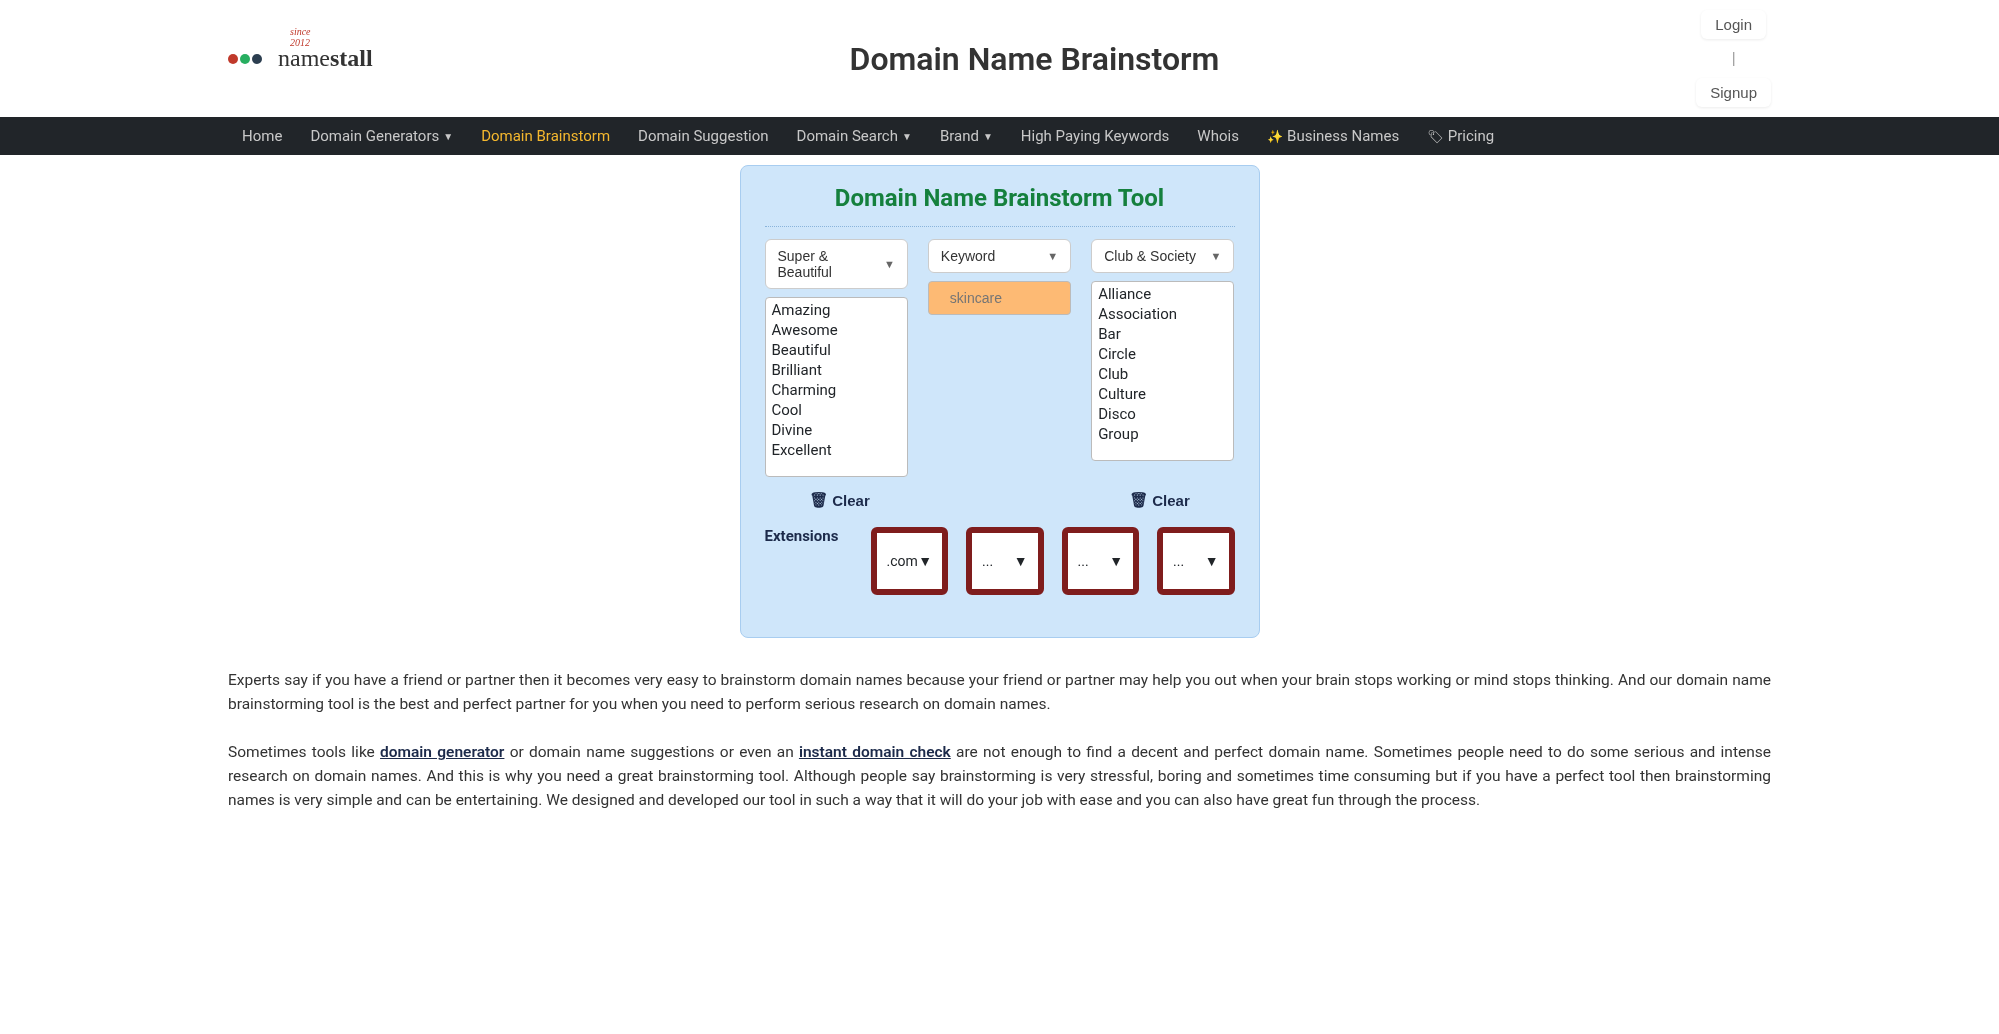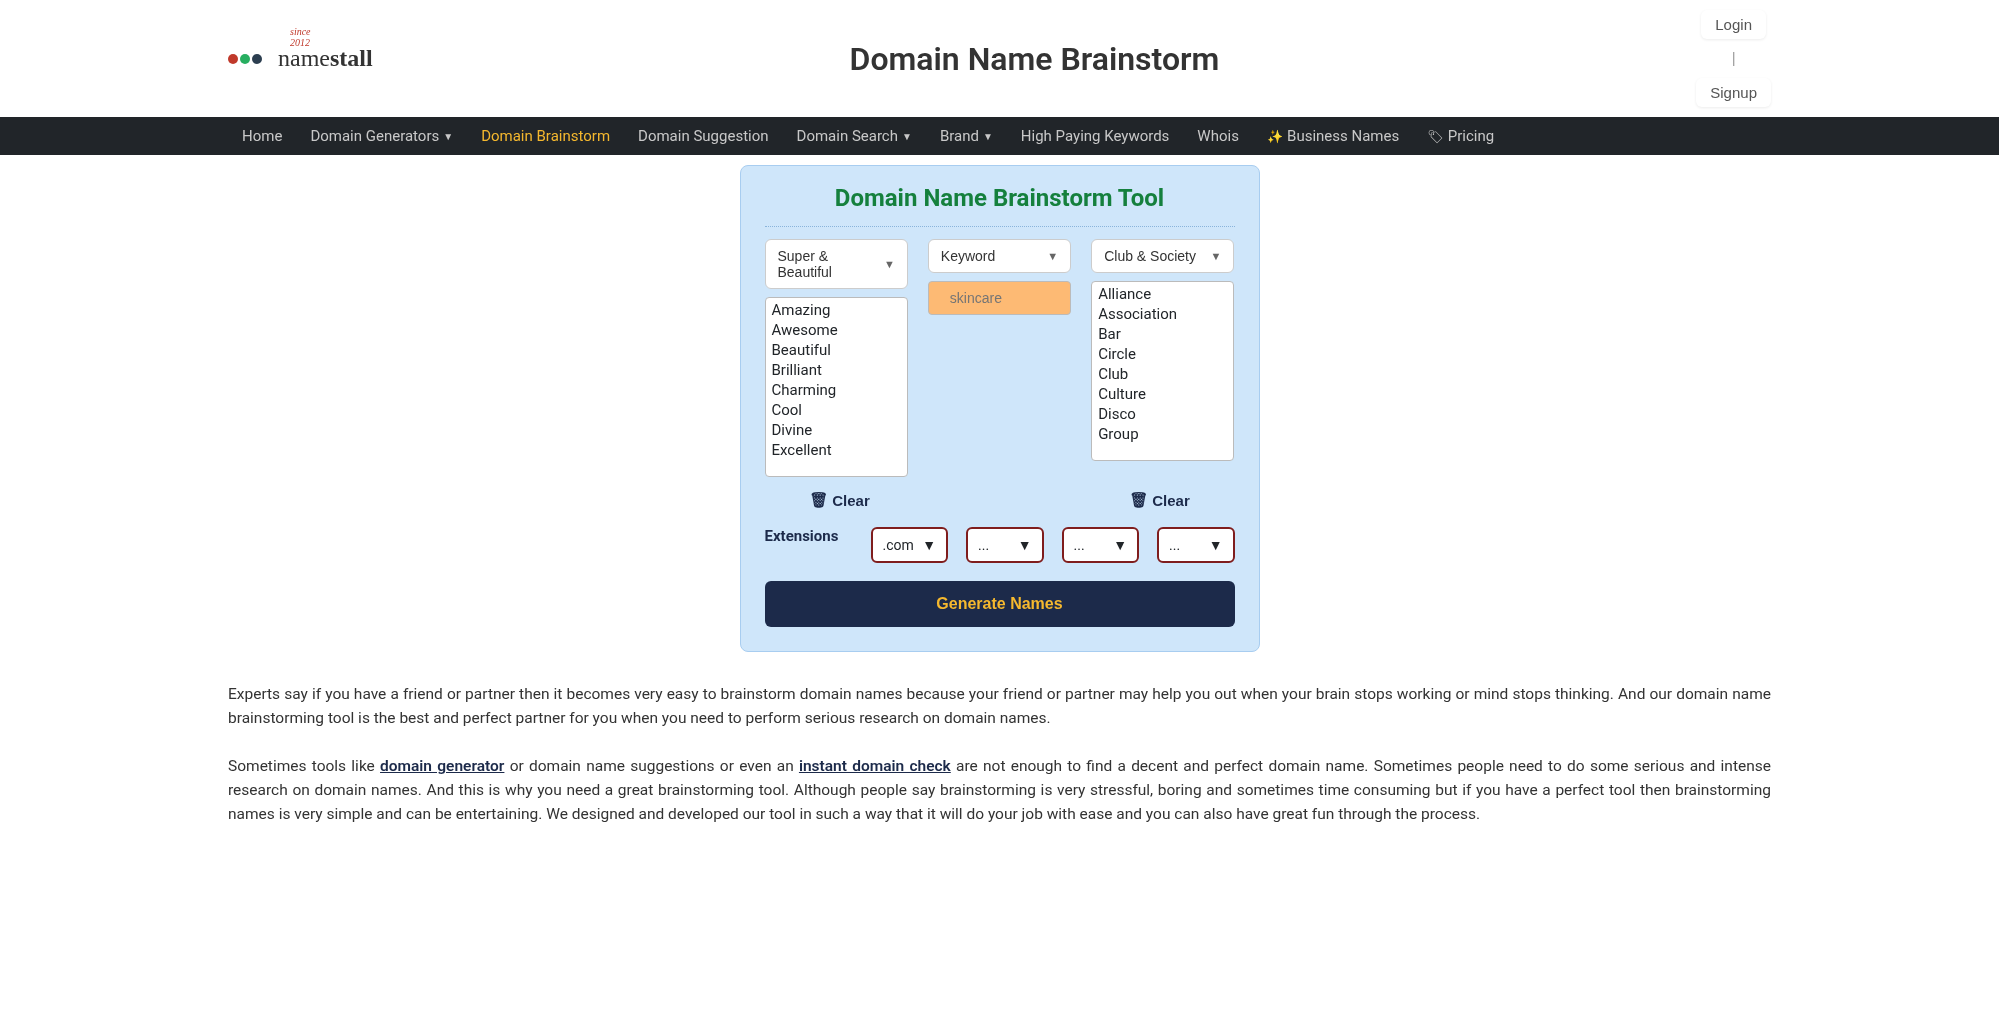--- a/index.html
+++ b/index.html
@@ -41,21 +41,21 @@
 .listbox .opt { padding: 1px 6px; font-size: 15px; cursor: pointer; }
 
 .kw-input { width: 100%; background: #fdba74; border: 1px solid #bbb; border-radius: 4px; padding: 8px 21px; font-size: 14px; margin-top: 8px; }
 
 .clear-row { display: flex; justify-content: space-between; margin: 14px 0 18px; }
 .clear-btn { background: none; border: none; color: #1c2a4a; font-size: 15px; font-weight: 600; cursor: pointer; display: flex; align-items: center; gap: 4px; width: 150px; justify-content: center; }
 .clear-spacer { width: 150px; }
 
 .ext-row { display: flex; align-items: flex-start; gap: 18px; margin-bottom: 18px; }
 .ext-label { font-weight: 700; color: #1c2a4a; font-size: 15px; width: 88px; }
-.ext-select { flex: 1; background: #fff; border: 2px solid #7f1d1d; border-radius: 6px; padding: 8px 10px; font-size: 14px; cursor: pointer; display: flex; justify-content: space-between; align-items: center; }
+.ext-select { flex: 1; background: #fff; border: 6px solid #7f1d1d; border-radius: 6px; padding: 20px 10px; font-size: 14px; cursor: pointer; display: flex; justify-content: space-between; align-items: center; }
 
 .gen-btn { width: 100%; background: #1c2a4a; color: #f5b82e; border: none; border-radius: 6px; padding: 14px; font-size: 16px; font-weight: 700; cursor: pointer; }
 
 .content { padding: 0 228px 40px; }
 .para { font-size: 15.5px; line-height: 1.55; color: #333; text-align: justify; margin-bottom: 24px; }
 .h2 { font-size: 30px; font-weight: 700; color: #1c2a4a; margin-bottom: 14px; }
 .link { color: #1c2a4a; text-decoration: underline; cursor: pointer; font-weight: 600; }
 </style>
 </head>
 <body>
@@ -188,21 +188,20 @@
     <div class="ext-select">
         <span>...</span>
         <span class="chev">▼</span>
       </div>
     <div class="ext-select">
         <span>...</span>
         <span class="chev">▼</span>
       </div>
   </div>
 
-  <button class="gen-btn">Generate Names</button>
 </div>
 
 <div class="content">
   <p class="para">Experts say if you have a friend or partner then it becomes very easy to brainstorm domain names because your friend or partner may help you out when your brain stops working or mind stops thinking. And our domain name brainstorming tool is the best and perfect partner for you when you need to perform serious research on domain names.</p>
   <p class="para">
     <span>Sometimes tools like </span><a class="link">domain generator</a><span> or domain name suggestions or even an </span><a class="link">instant domain check</a><span> are not enough to find a decent and perfect domain name. Sometimes people need to do some serious and intense research on domain names. And this is why you need a great brainstorming tool. Although people say brainstorming is very stressful, boring and sometimes time consuming but if you have a perfect tool then brainstorming names is very simple and can be entertaining. We designed and developed our tool in such a way that it will do your job with ease and you can also have great fun through the process.</span>
   </p>
 </div>
 
 </body></html>

